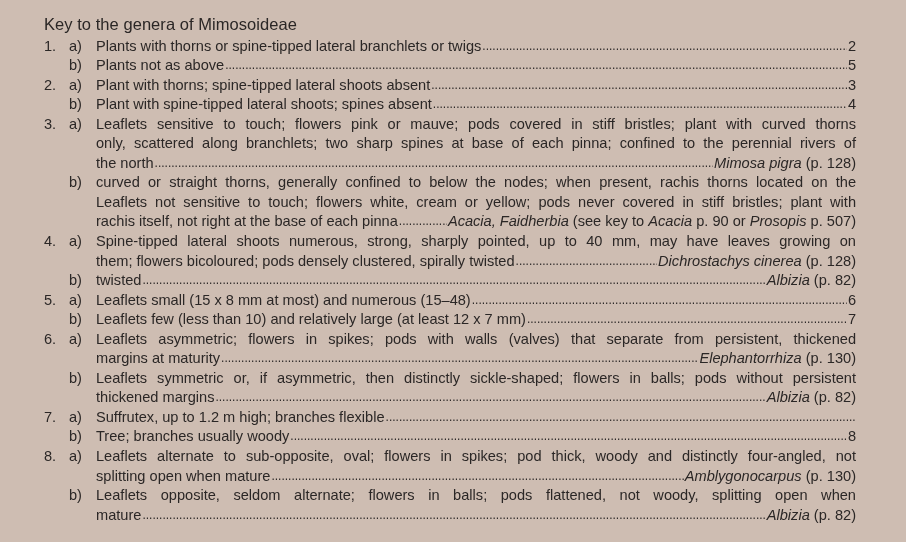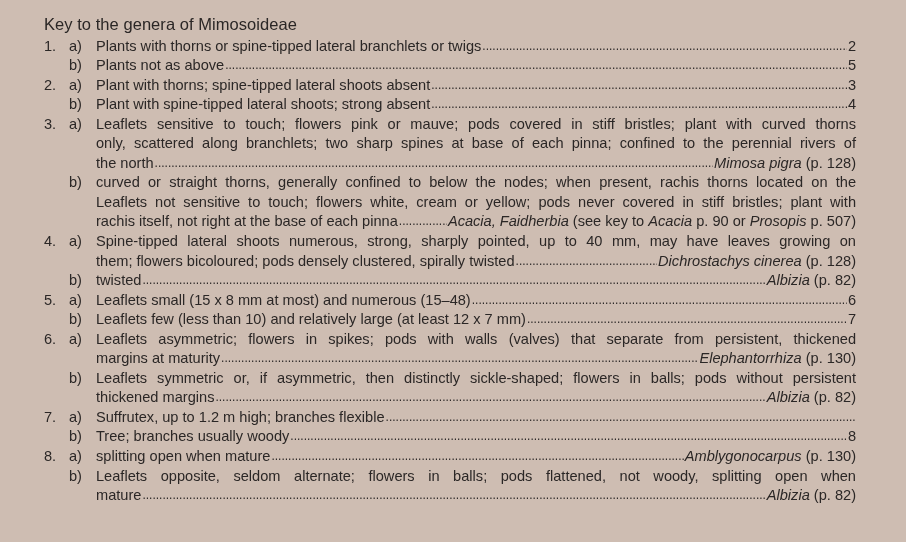--- a/index.html
+++ b/index.html
@@ -81,21 +81,21 @@
             <span class="fill"></span>
             <span class="res"><span class="it"></span><span>3</span></span>
           </div>
         </div>
       </div>
       <div class="lead">
         <span class="num"></span>
         <span class="let">b)</span>
         <div class="body">
           <div class="dots">
-            <span class="txt">Plant with spine-tipped lateral shoots; strong absent</span>
+            <span class="txt">Plant with spine-tipped lateral shoots; spines absent</span>
             <span class="fill"></span>
             <span class="res"><span class="it"></span><span>4</span></span>
           </div>
         </div>
       </div>
     </div>
 
     <div class="couplet">
       <div class="lead">
         <span class="num">3.</span>
@@ -225,20 +225,21 @@
           </div>
         </div>
       </div>
     </div>
 
     <div class="couplet">
       <div class="lead">
         <span class="num">8.</span>
         <span class="let">a)</span>
         <div class="body">
+          <span class="ln just">Leaflets alternate to sub-opposite, oval; flowers in spikes; pod thick, woody and distinctly four-angled, not</span>
           <div class="dots">
             <span class="txt">splitting open when mature</span>
             <span class="fill"></span>
             <span class="res"><span class="it">Amblygonocarpus</span><span> (p. 130)</span></span>
           </div>
         </div>
       </div>
       <div class="lead">
         <span class="num"></span>
         <span class="let">b)</span>

